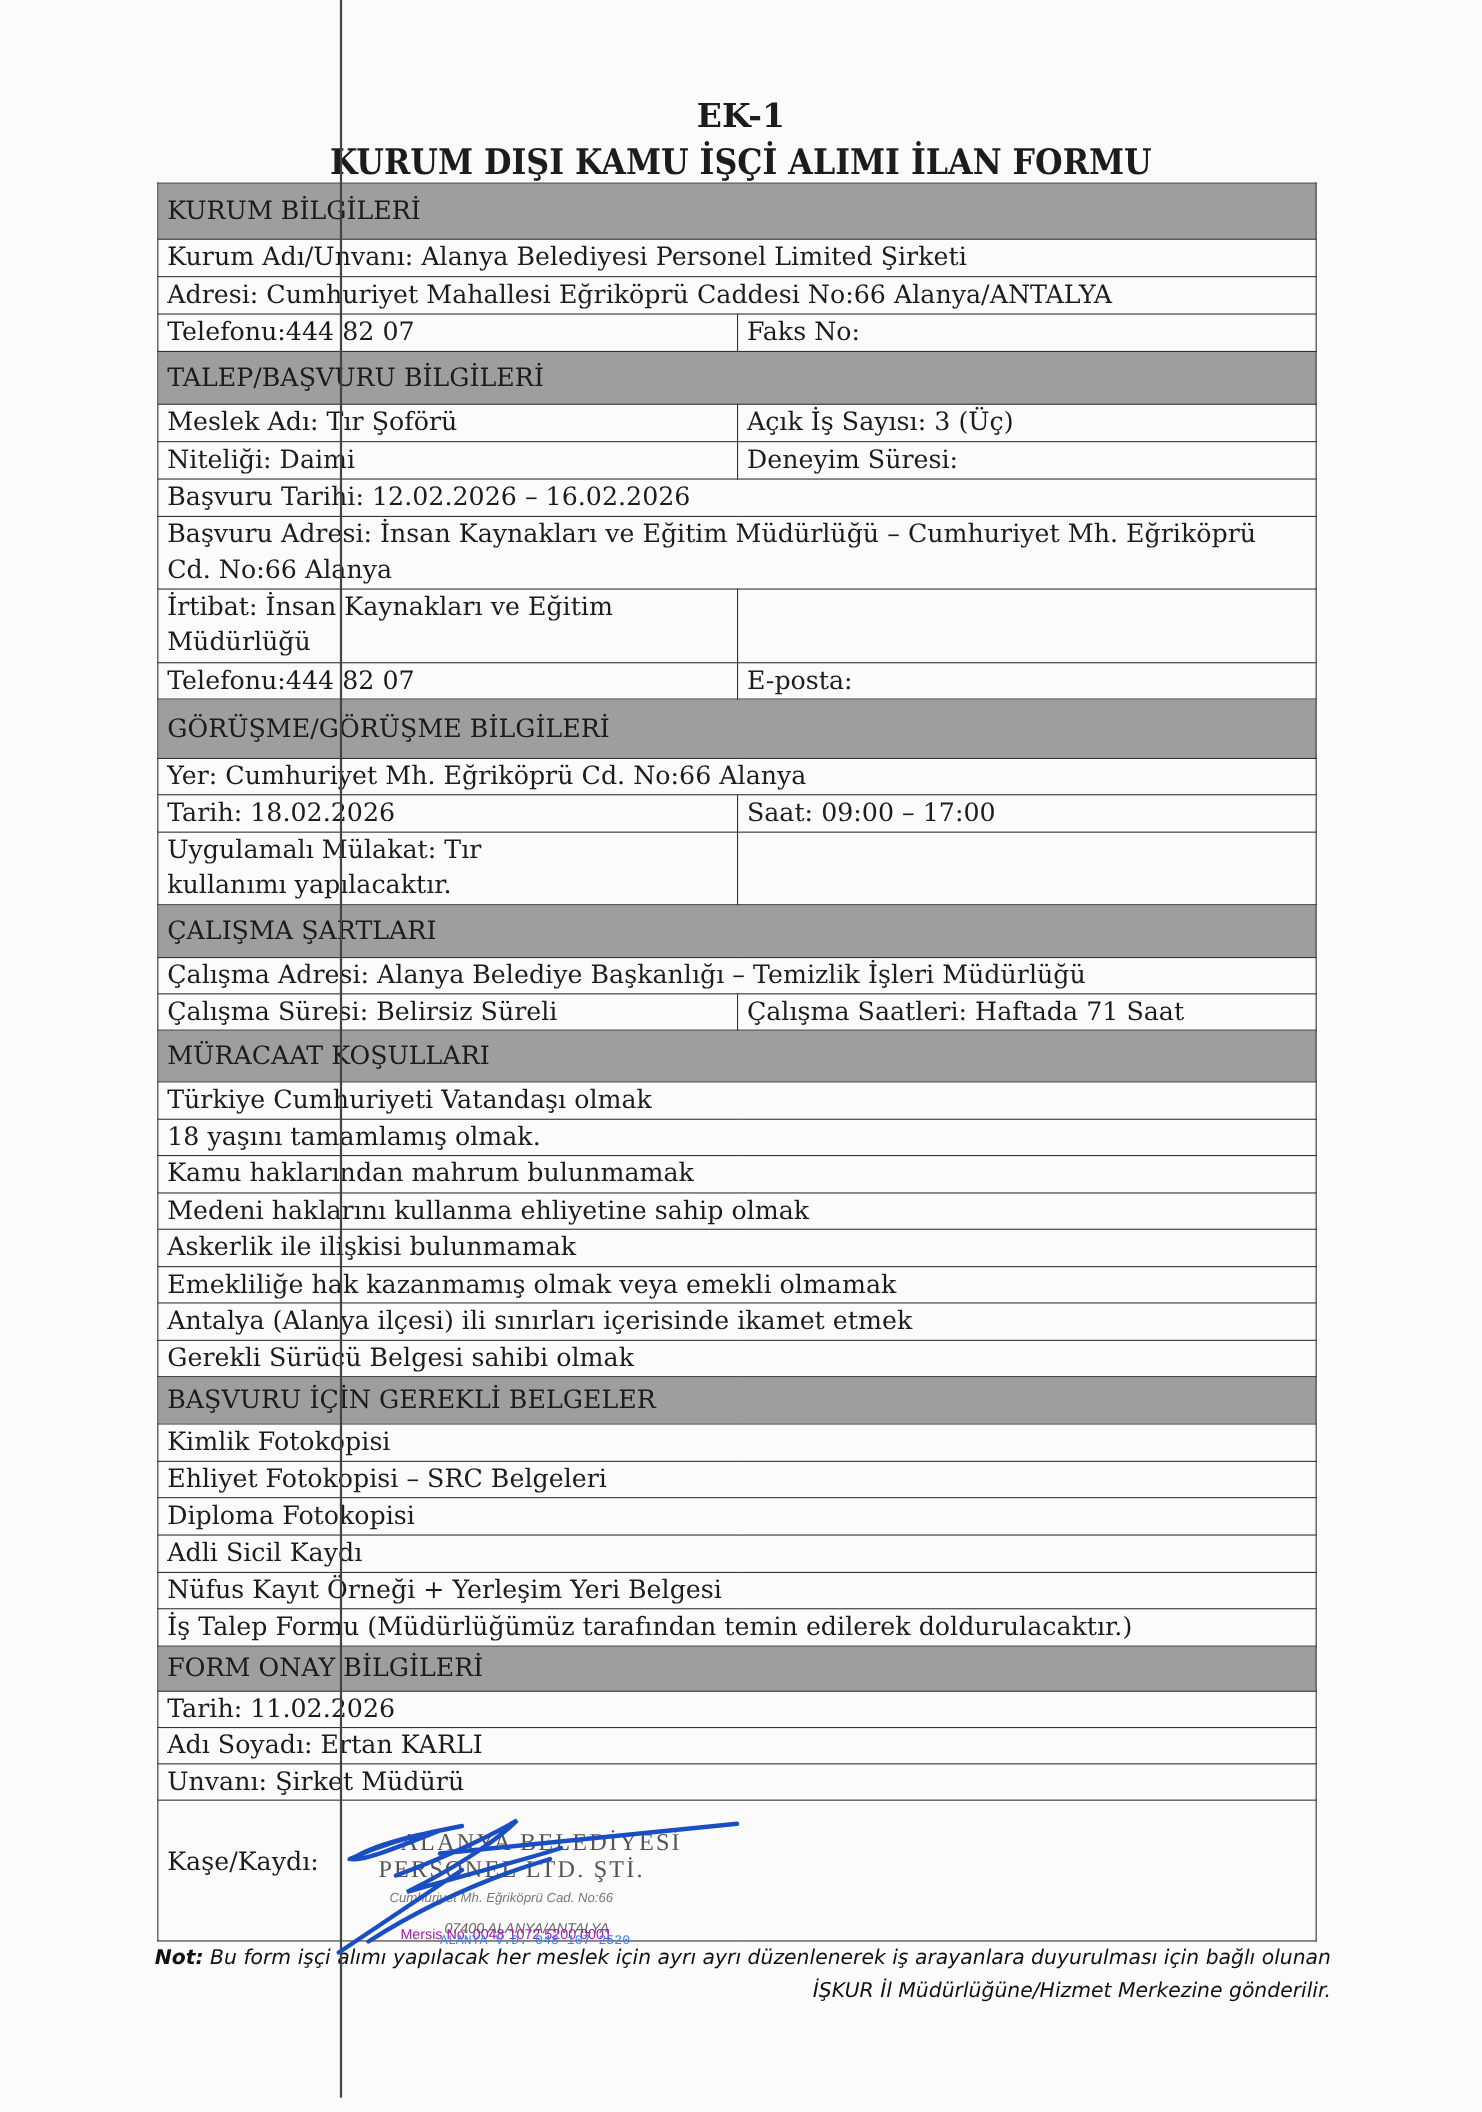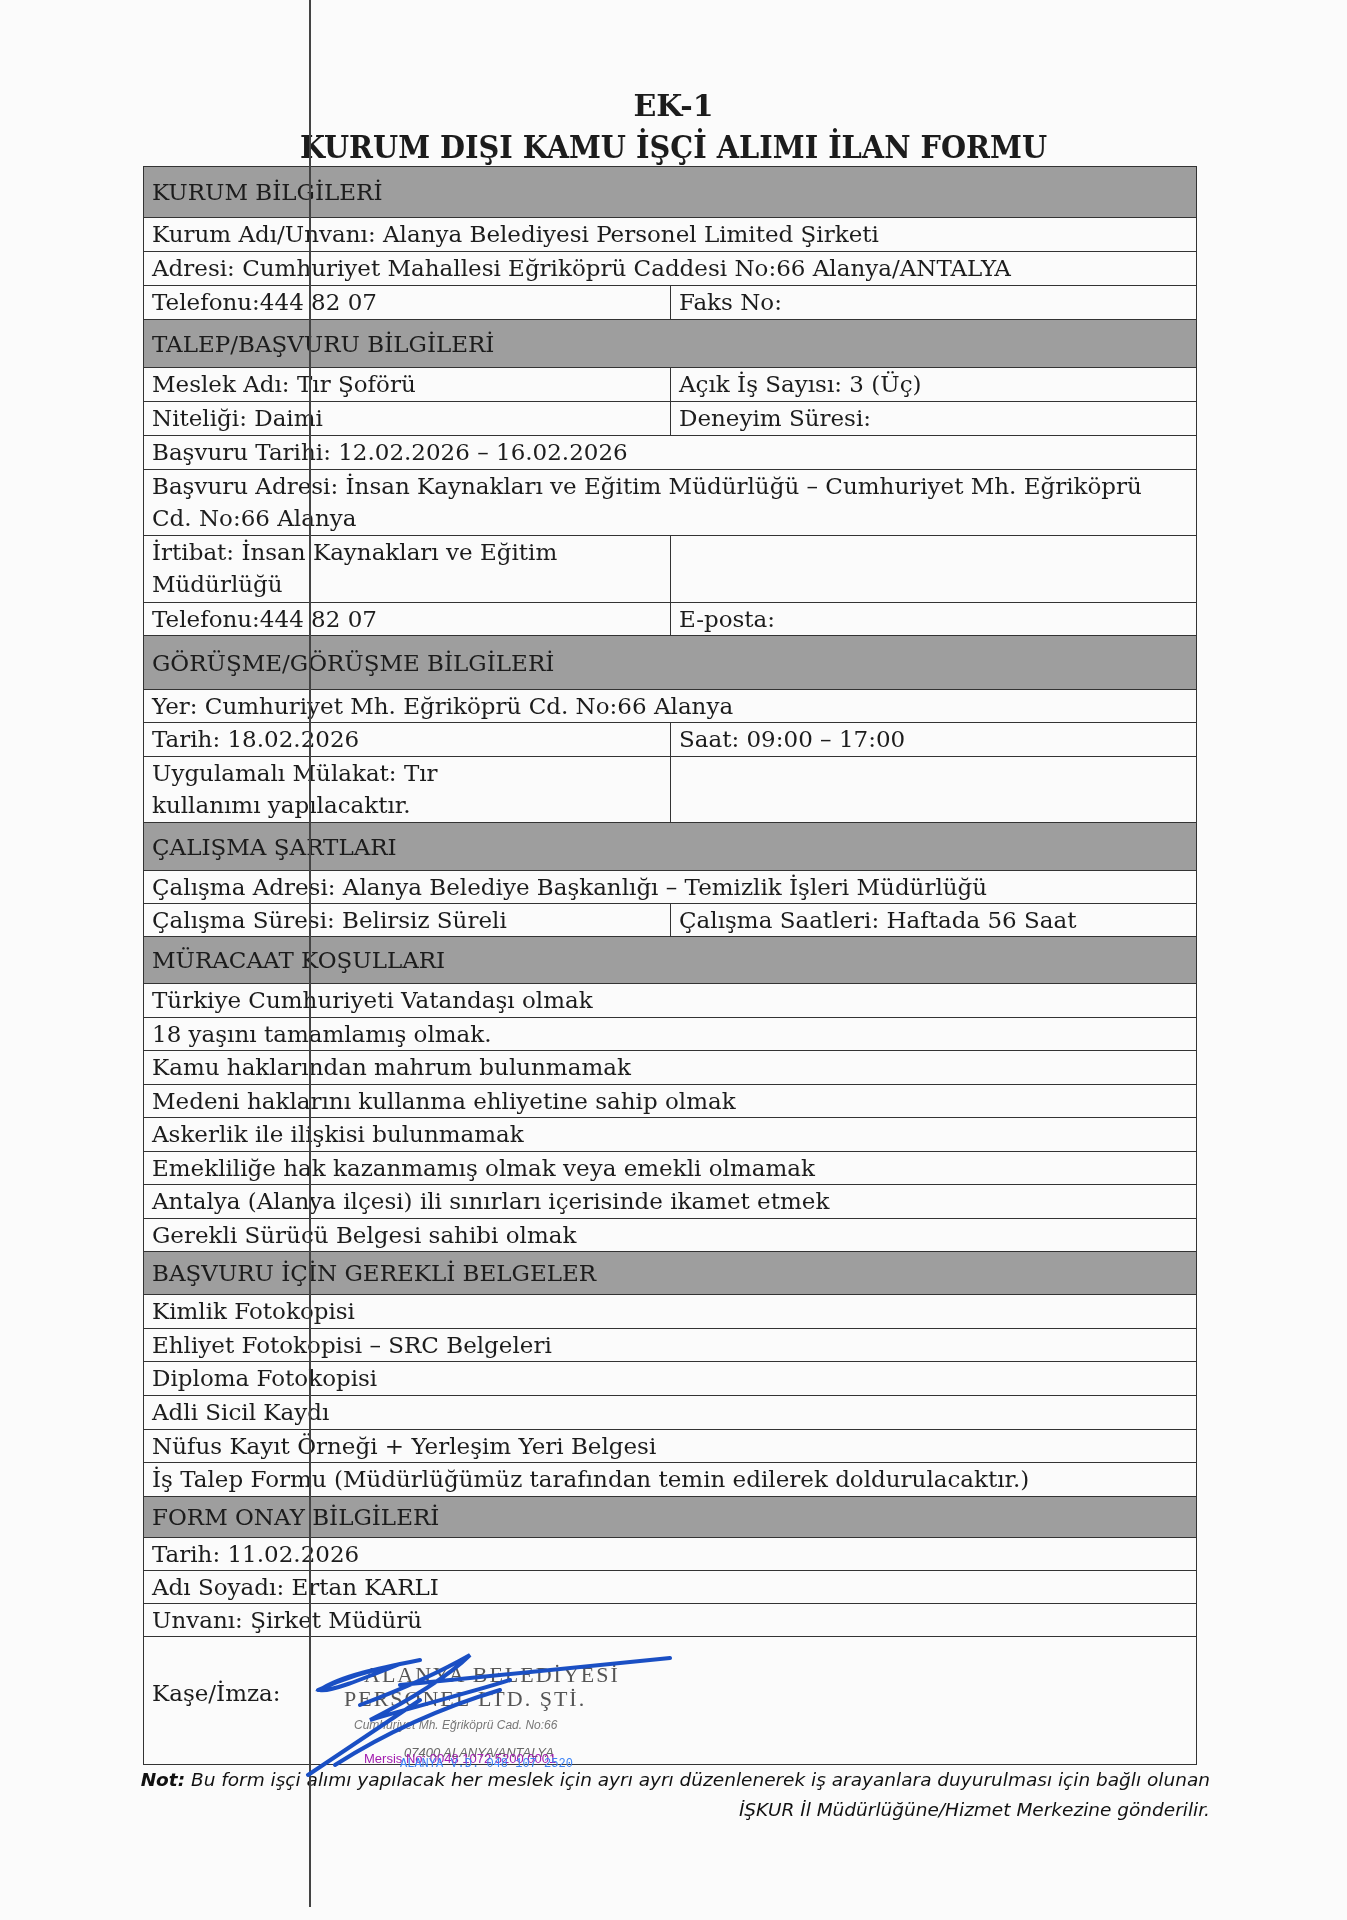--- a/index.html
+++ b/index.html
@@ -108,21 +108,21 @@
   </tr>
 
   <tr class="hdr" style="height:48px">
     <td colspan="2">ÇALIŞMA ŞARTLARI</td>
   </tr>
   <tr style="height:33px">
         <td colspan="2">Çalışma Adresi: Alanya Belediye Başkanlığı – Temizlik İşleri Müdürlüğü</td>
       </tr>
   <tr style="height:33px">
     <td>Çalışma Süresi: Belirsiz Süreli</td>
-    <td>Çalışma Saatleri: Haftada 56 Saat</td>
+    <td>Çalışma Saatleri: Haftada 71 Saat</td>
   </tr>
 
   <tr class="hdr" style="height:47px">
     <td colspan="2">MÜRACAAT KOŞULLARI</td>
   </tr>
   <tr style="height:33.5px">
         <td colspan="2">Türkiye Cumhuriyeti Vatandaşı olmak</td>
       </tr>
   <tr style="height:33.5px">
         <td colspan="2">18 yaşını tamamlamış olmak.</td>
@@ -175,21 +175,21 @@
         <td colspan="2">Tarih: 11.02.2026</td>
       </tr>
   <tr style="height:32px">
         <td colspan="2">Adı Soyadı: Ertan KARLI</td>
       </tr>
   <tr style="height:33px">
         <td colspan="2">Unvanı: Şirket Müdürü</td>
       </tr>
   <tr style="height:128px">
     <td colspan="2" class="kase-cell">
-      <span class="kase-label">Kaşe/İmza:</span>
+      <span class="kase-label">Kaşe/Kaydı:</span>
       <div class="stamp">
         <span class="s1">ALANYA BELEDİYESİ</span>
         <span class="s2">PERSONEL LTD. ŞTİ.</span>
         <span class="s3">Cumhuriyet Mh. Eğriköprü Cad. No:66</span>
         <span class="s4">07400 ALANYA/ANTALYA</span>
         <span class="s5">Mersis No: 0048 1072 5200 0001</span>
       </div>
     </td>
   </tr>
 </tbody>

